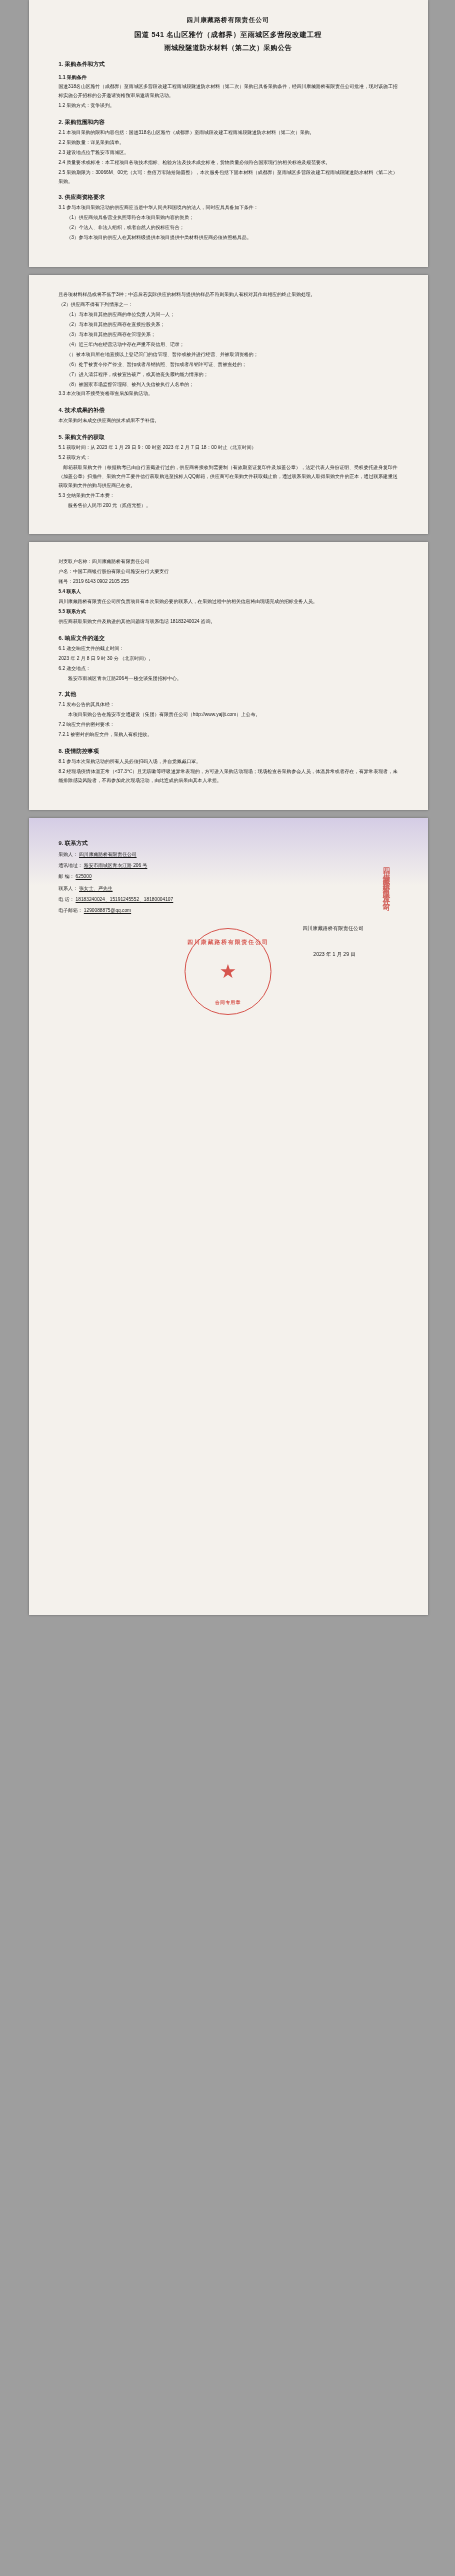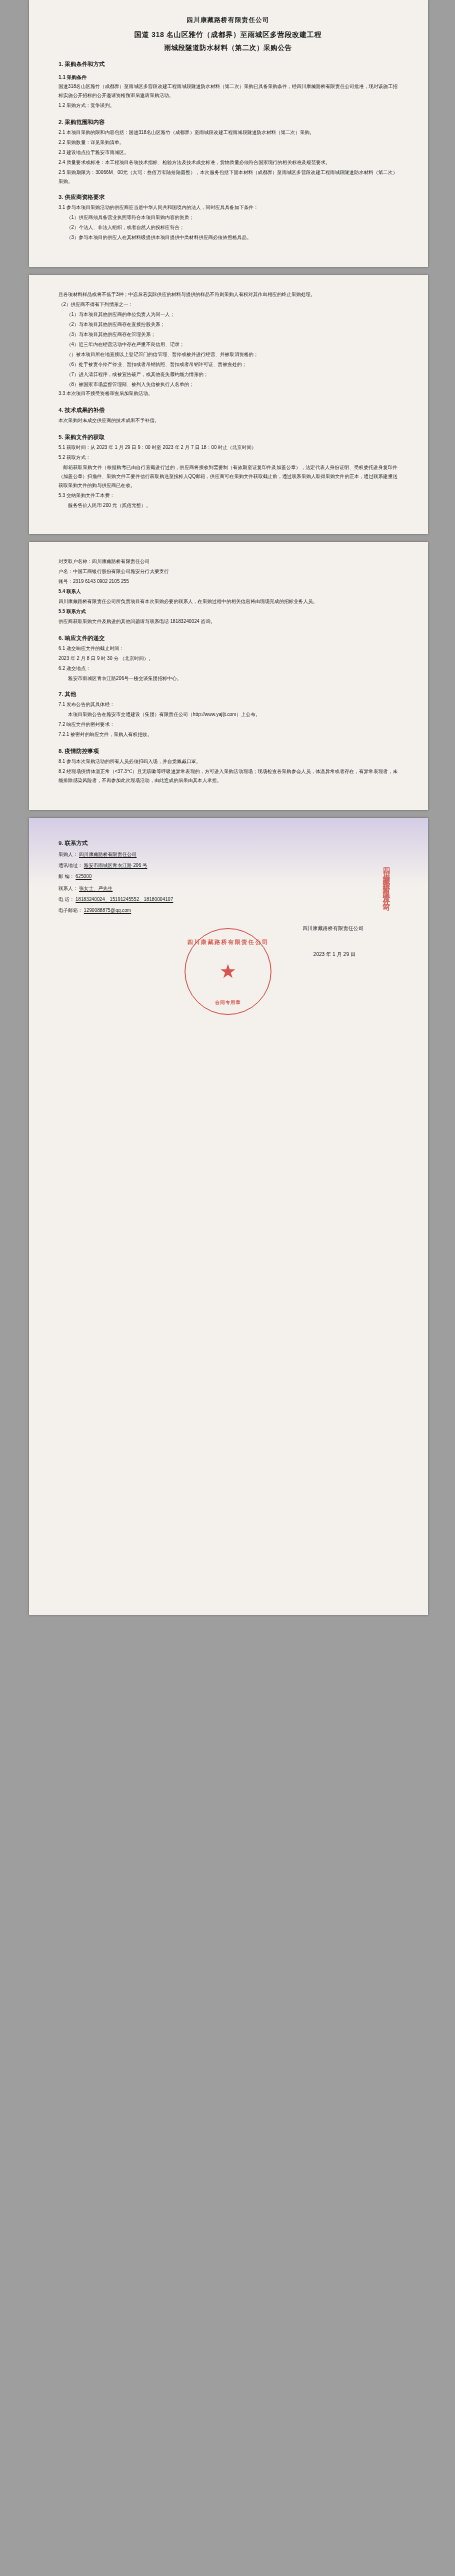--- a/index.html
+++ b/index.html
@@ -71,21 +71,21 @@
   }
   .rel{position:relative;z-index:2;}
 </style>
 </head>
 <body>
 
 <div class="page-wrap">
 
   <div class="sheet s1">
     <div class="company">四川康藏路桥有限责任公司</div>
-    <div class="title">国道 318 名山区雅竹（成都界）至雨城区多营段改建工程</div>
+    <div class="title">国道 541 名山区雅竹（成都界）至雨城区多营段改建工程</div>
     <div class="title2">雨城段隧道防水材料（第二次）采购公告</div>
 
     <div class="h1">1. 采购条件和方式</div>
     <div class="h2">1.1 采购条件</div>
     <p>国道318名山区雅竹（成都界）至雨城区多营段改建工程雨城段隧道防水材料（第二次）采购已具备采购条件，经四川康藏路桥有限责任公司批准，现对该施工招标实施公开招标的公开邀请资格预审后邀请采购活动。</p>
     <p>1.2 采购方式：竞争谈判。</p>
 
     <div class="h1">2. 采购范围和内容</div>
     <p>2.1 本项目采购的限和内容包括：国道318名山区雅竹（成都界）至雨城段改建工程雨城段隧道防水材料（第二次）采购。</p>
     <p>2.2 采购数量：详见采购清单。</p>

